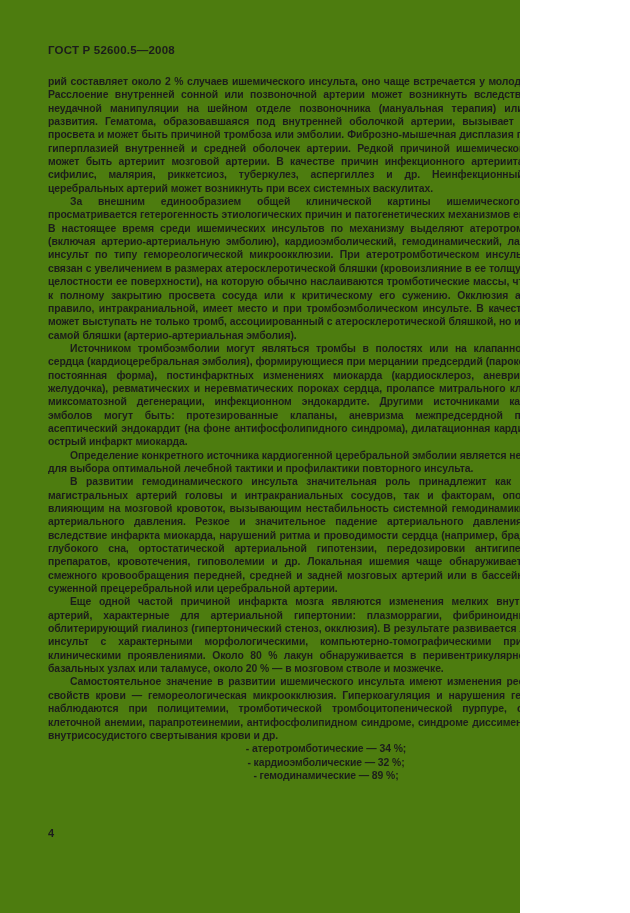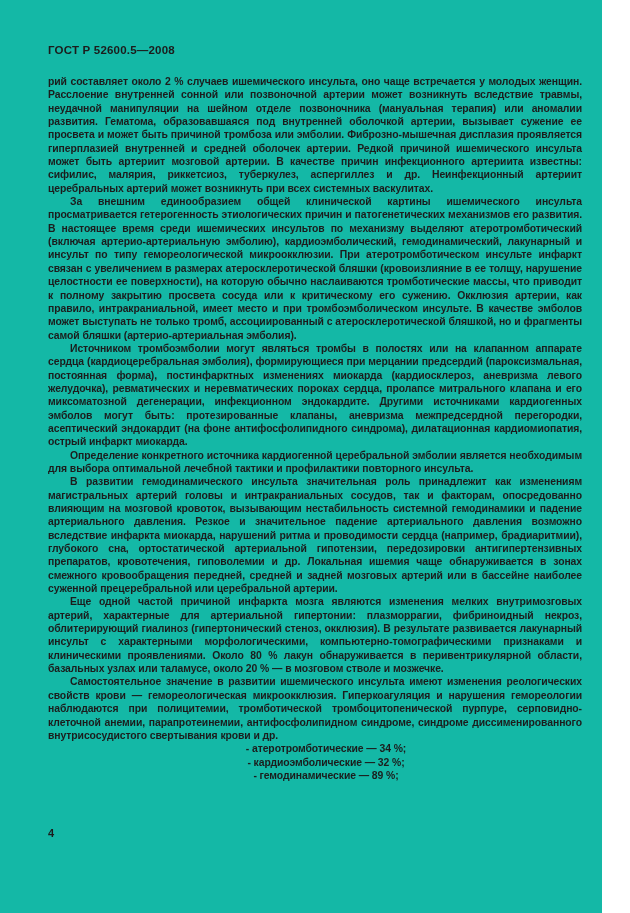--- a/index.html
+++ b/index.html
@@ -2,23 +2,23 @@
 <html lang="ru"><head>
 <meta charset="utf-8">
 <style>
   html, body {
     margin: 0;
     padding: 0;
     background: #ffffff;
   }
   .page {
     position: relative;
-    width: 602px;
+    width: 520px;
     height: 913px;
-    background: #14b8a6;
+    background: #4d7c0f;
     overflow: hidden;
     font-family: "Liberation Sans", "DejaVu Sans", sans-serif;
     color: #1c1c1c;
   }
   .doc-header {
     position: absolute;
     left: 48px;
     top: 44px;
     font-size: 11.5px;
     font-weight: bold;

